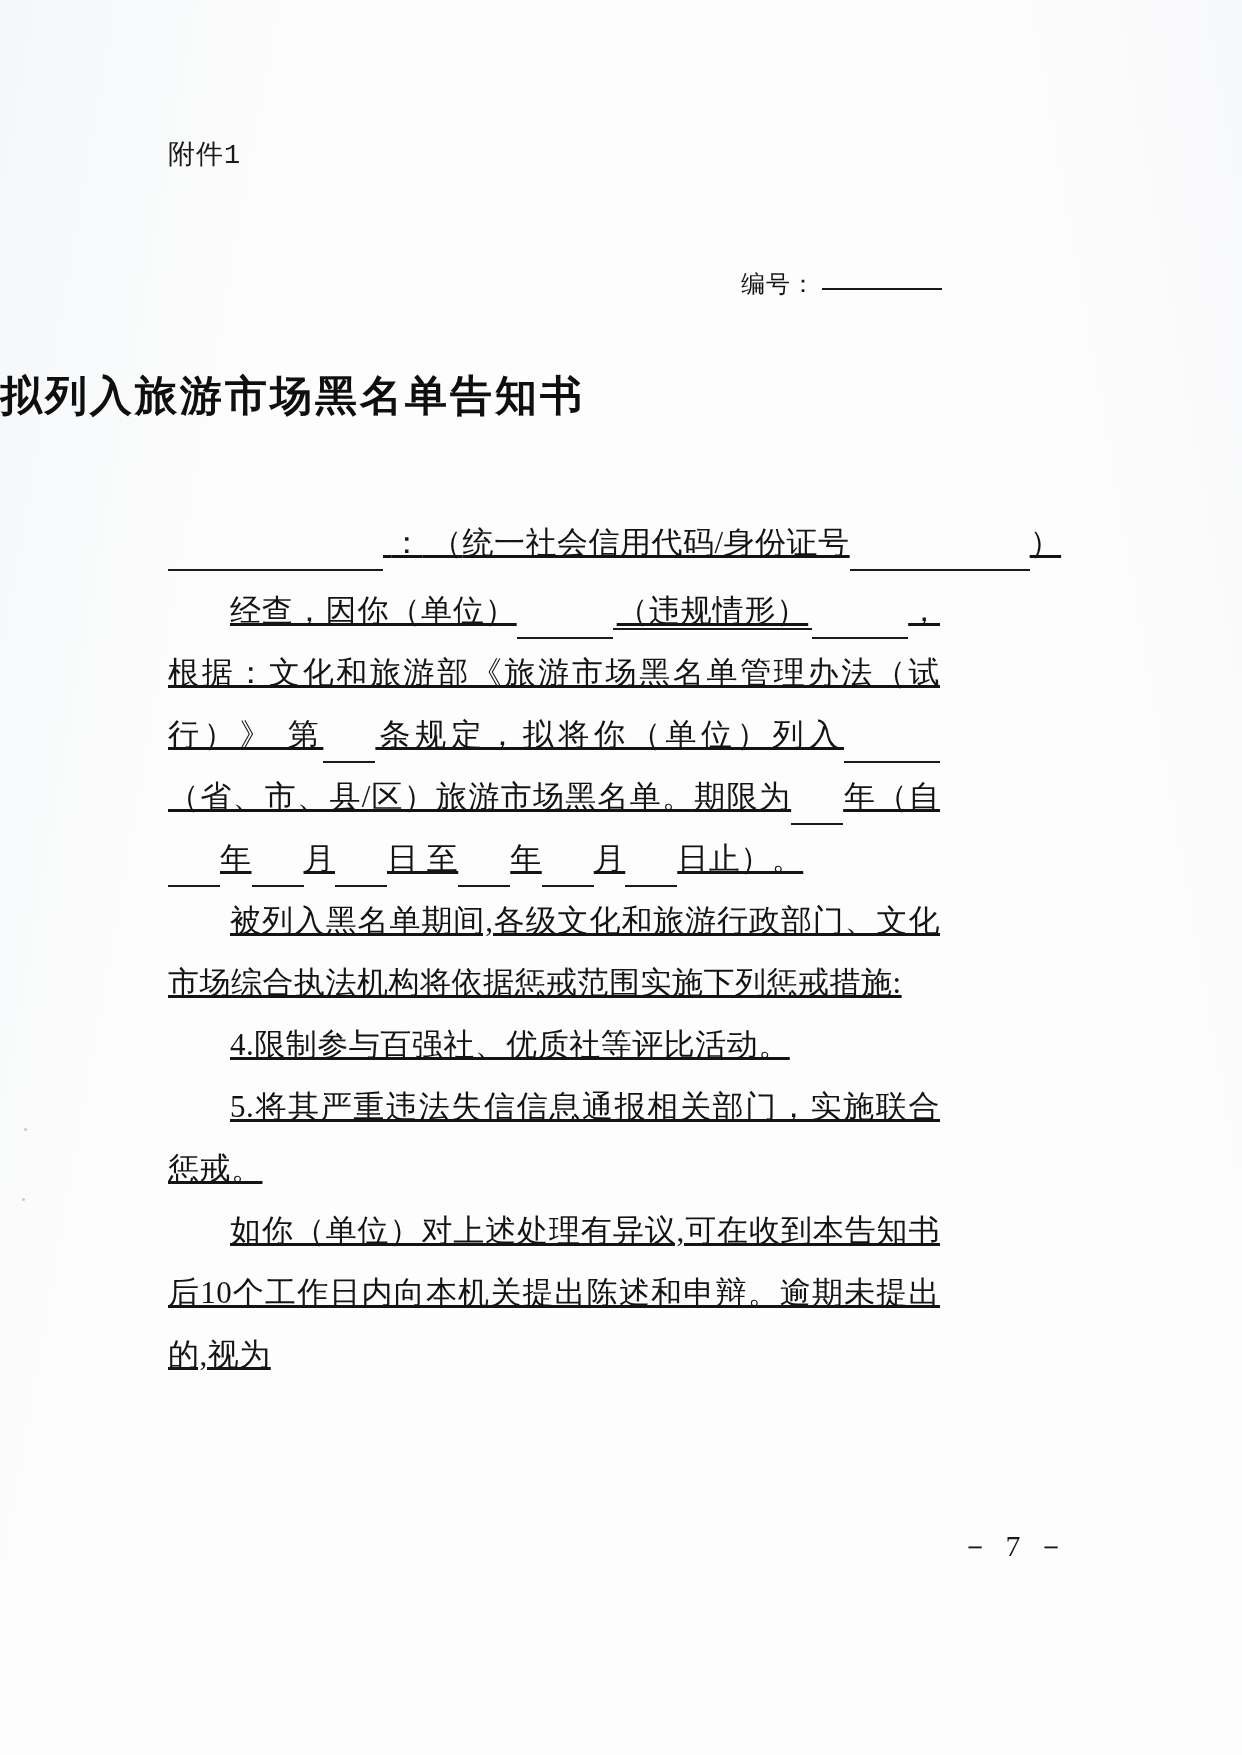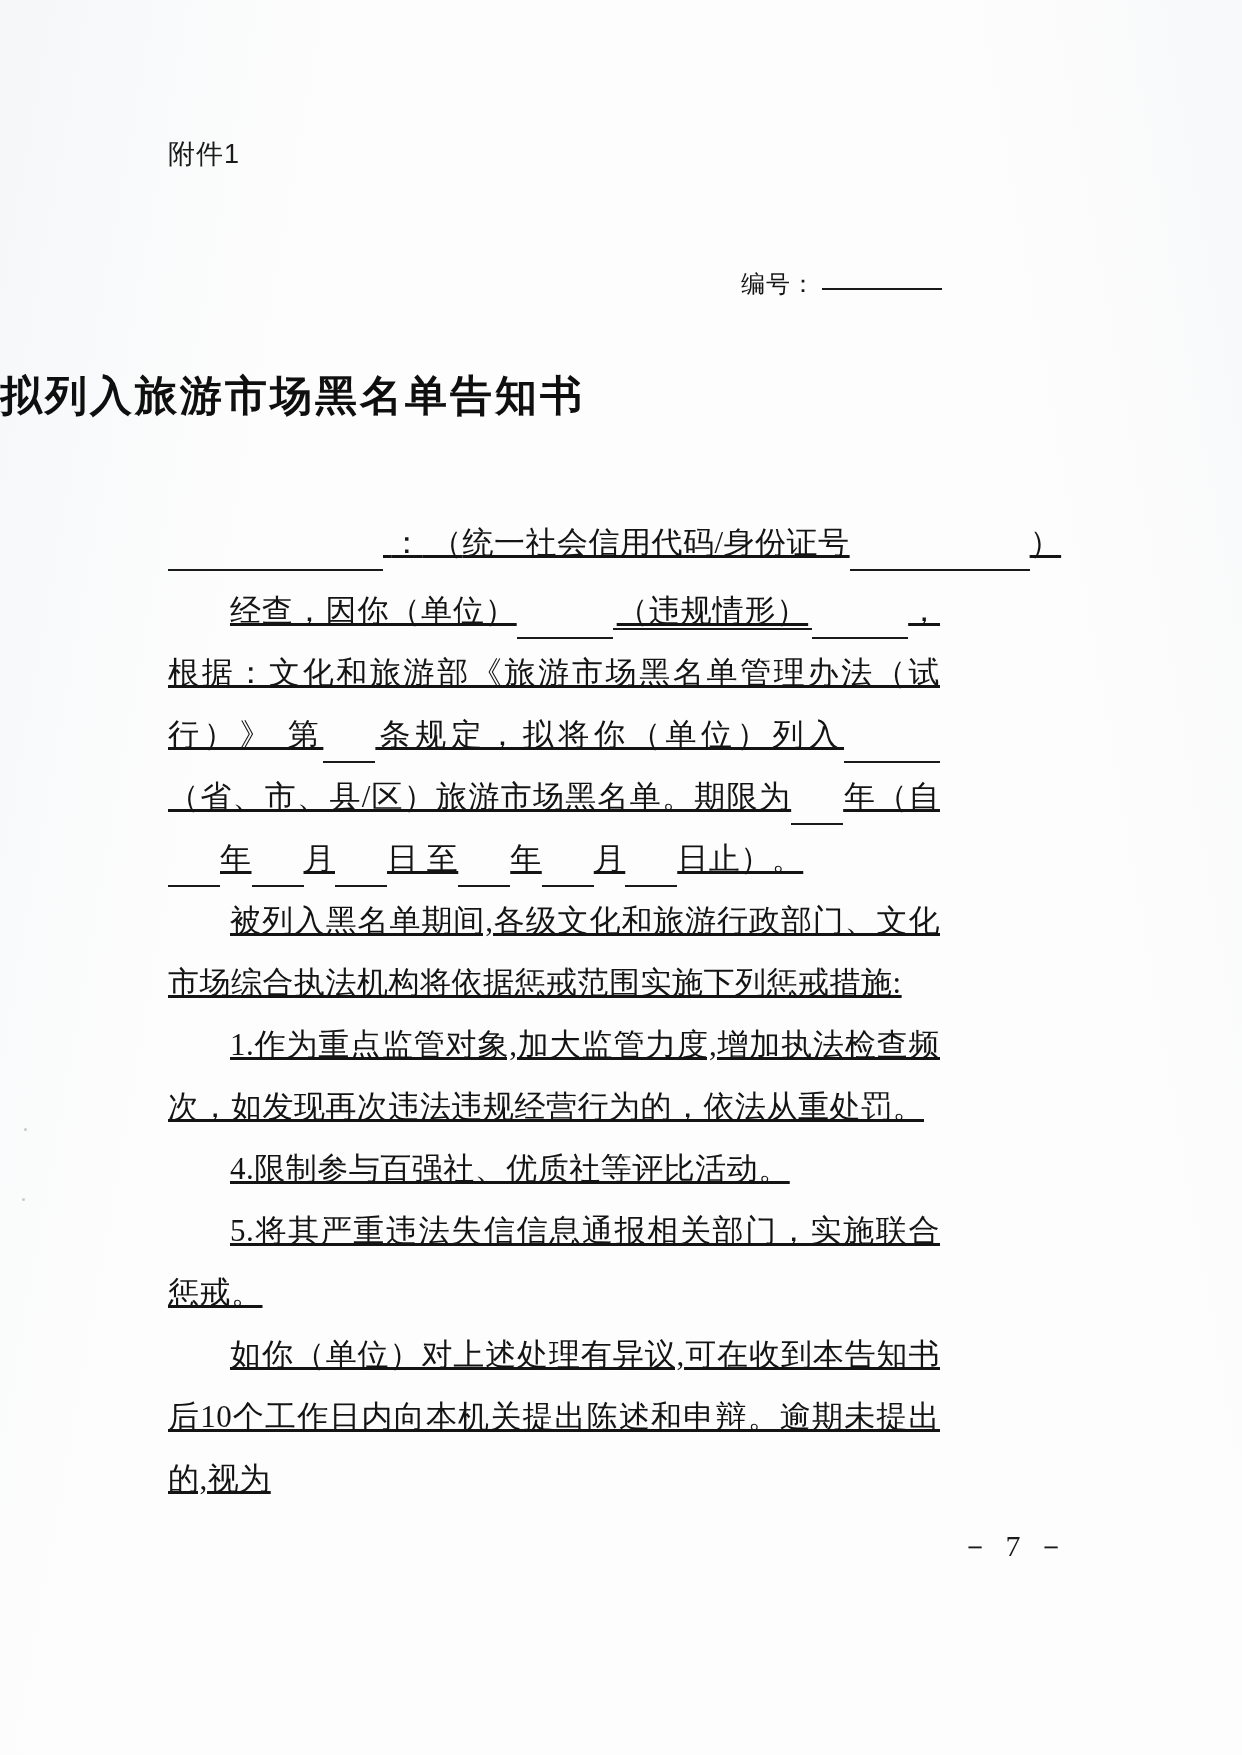--- a/index.html
+++ b/index.html
@@ -30,21 +30,21 @@
     height: 3px;
     background: #b9b9b9;
     border-radius: 50%;
     opacity: .75;
   }
 
   .attach-label {
     position: absolute;
     left: 168px;
     top: 136px;
-    font-family: Liberation Sans, sans-serif;
+    font-family: Liberation Mono, monospace;
     font-size: 27px;
     letter-spacing: 1px;
     color: #1a1a1a;
   }
 
   .serial-line {
     position: absolute;
     right: 300px;
     top: 268px;
     font-family: Liberation Sans, sans-serif;
@@ -141,21 +141,20 @@
       <span>：</span>
       <span>（</span><span>统一社会信用代码/身份证号</span><span class="u u-lg">&nbsp;</span><span>）</span>
     </div>
 
     <p class="para indent">
       <span>经查，因你（单位）</span><span class="u u-md">&nbsp;</span><span class="u-txt">（违规情形）</span><span class="u u-md">&nbsp;</span><span>，根据：文化和旅游部《旅游市场黑名单管理办法（试行）》 第</span><span class="u u-sm">&nbsp;</span><span>条规定，拟将你（单位）列入</span><span class="u u-md">&nbsp;</span><span>（省、市、县/区）旅游市场黑名单。期限为</span><span class="u u-sm">&nbsp;</span><span>年（自</span><span class="u u-sm">&nbsp;</span><span>年</span><span class="u u-sm">&nbsp;</span><span>月</span><span class="u u-sm">&nbsp;</span><span>日 至</span><span class="u u-sm">&nbsp;</span><span>年</span><span class="u u-sm">&nbsp;</span><span>月</span><span class="u u-sm">&nbsp;</span><span>日止）。</span>
     </p>
 
     <p class="para indent">被列入黑名单期间,各级文化和旅游行政部门、文化市场综合执法机构将依据惩戒范围实施下列惩戒措施:</p>
 
-    <p class="para indent">1.作为重点监管对象,加大监管力度,增加执法检查频次，如发现再次违法违规经营行为的，依法从重处罚。</p>
     <p class="para indent">4.限制参与百强社、优质社等评比活动。</p>
     <p class="para indent">5.将其严重违法失信信息通报相关部门，实施联合惩戒。</p>
 
     <p class="para indent">如你（单位）对上述处理有异议,可在收到本告知书后10个工作日内向本机关提出陈述和申辩。逾期未提出的,视为</p>
   </div>
 
   <div class="footer-page">－ 7 －</div>
 </div>
 
 </body></html>

